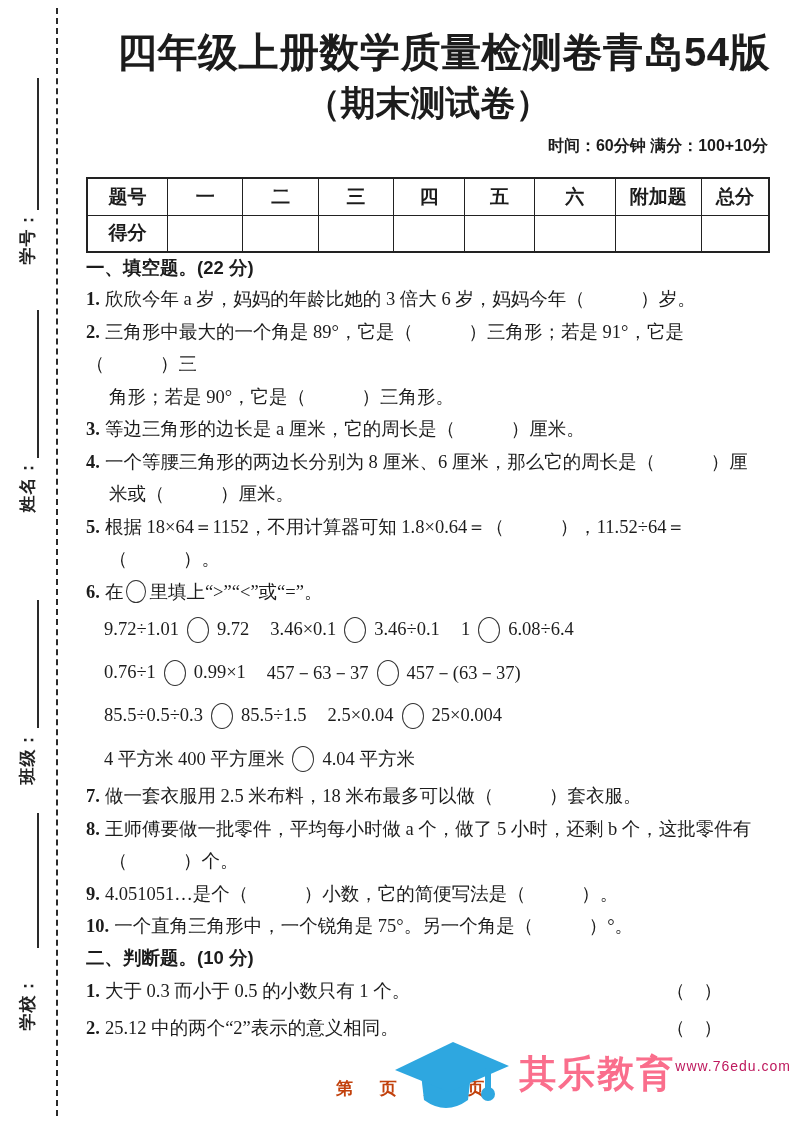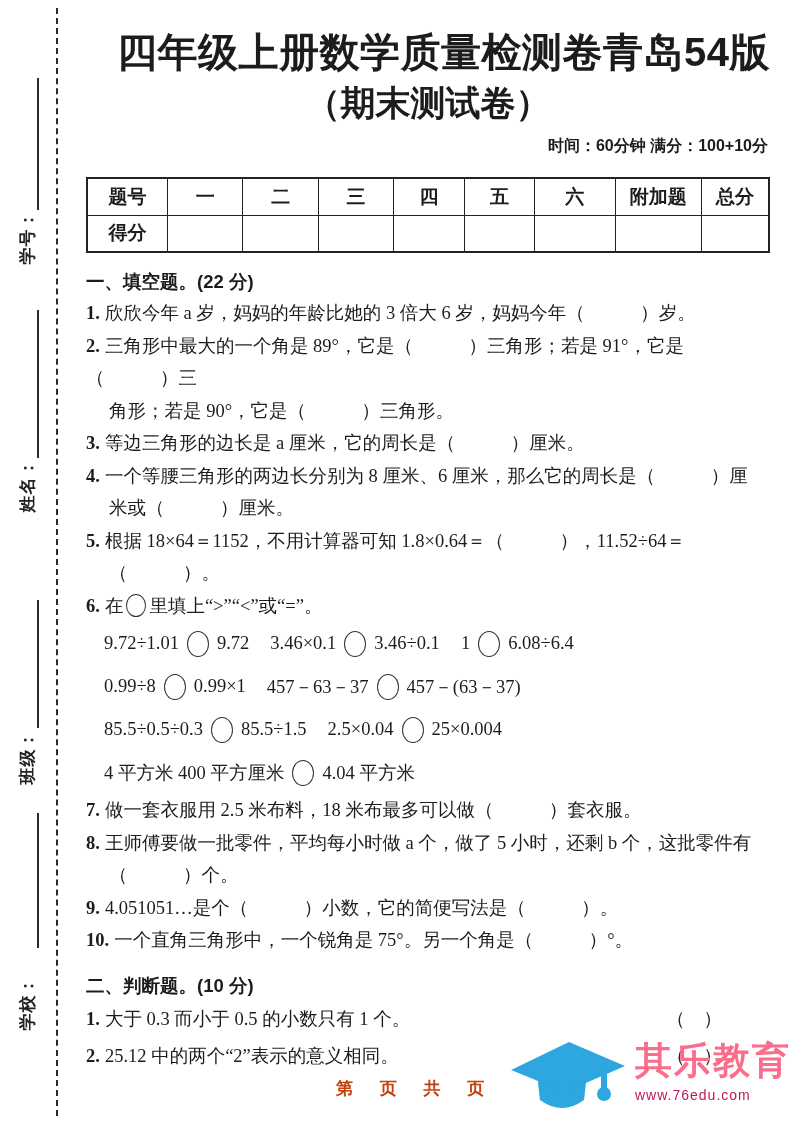--- a/index.html
+++ b/index.html
@@ -29,39 +29,39 @@
     line-height:46px; }
   .exam-info { margin-top:10px; text-align:right; font-size:16px; font-weight:600;
     padding-right:2px; }
   
   table.score { width:100%; margin-top:20px; border-collapse:collapse; }
   table.score td { border:1px solid #222; height:37px; text-align:center;
     font-size:19px; font-weight:600; }
   table.score { border:2px solid #222; }
   
   .body-text { font-family:"Liberation Serif", serif; font-size:18.5px; }
-  .sec-heading { margin-top:14px; font-size:18.5px; font-weight:700; line-height:30px;
+  .sec-heading { font-size:18.5px; font-weight:700; line-height:30px;
     font-family:"Liberation Sans", sans-serif; }
   .qline { line-height:32.5px; min-height:32.5px; }
   .qline .qnum { font-weight:700; margin-right:5px; }
   .qline.cont { padding-left:23px; }
   .cmp-row { display:flex; align-items:center; gap:21px; height:43px; padding-left:18px; }
   .cmp-item { display:flex; align-items:center; white-space:nowrap; }
   .circle { display:inline-block; width:22px; height:26px; border:1.6px solid #333;
     border-radius:50%; margin:0 8px; flex:none; }
   .circle.small { width:20px; height:23px; margin:0 3px; vertical-align:-5px; }
   .judge-line { display:flex; line-height:37px; min-height:37px; }
   .judge-line .qnum { font-weight:700; margin-right:5px; }
   .judge-line .jtext { flex:1; }
   .judge-line .jmark { padding-right:48px; }
   
   .footer-label { position:absolute; bottom:22px; left:336px; font-size:17px;
     letter-spacing:11px; color:#c2410c; font-weight:600; }
   .logo { position:absolute; right:2px; bottom:2px; display:flex; align-items:center; gap:6px; }
-  .logo-text { display:flex; flex-direction:column; }
+  .logo-text { display:flex; }
   .brand { font-size:37px; font-weight:700; color:#fa6e8c; letter-spacing:2px; line-height:42px; }
   .url { font-size:14px; font-weight:400; color:#be185d; letter-spacing:1px; line-height:26px; }
 </style>
 </head>
 <body>
 
 <div class="page">
 
   <div class="binding-line"></div>
   <div class="side-line l1"></div>
@@ -146,21 +146,21 @@
             <span>3.46÷0.1</span>
           </span>
         <span class="cmp-item">
             <span>1</span>
             <span class="circle"></span>
             <span>6.08÷6.4</span>
           </span>
       </div>
       <div class="cmp-row">
         <span class="cmp-item">
-            <span>0.99÷8</span>
+            <span>0.76÷1</span>
             <span class="circle"></span>
             <span>0.99×1</span>
           </span>
         <span class="cmp-item">
             <span>457－63－37</span>
             <span class="circle"></span>
             <span>457－(63－37)</span>
           </span>
       </div>
       <div class="cmp-row">

